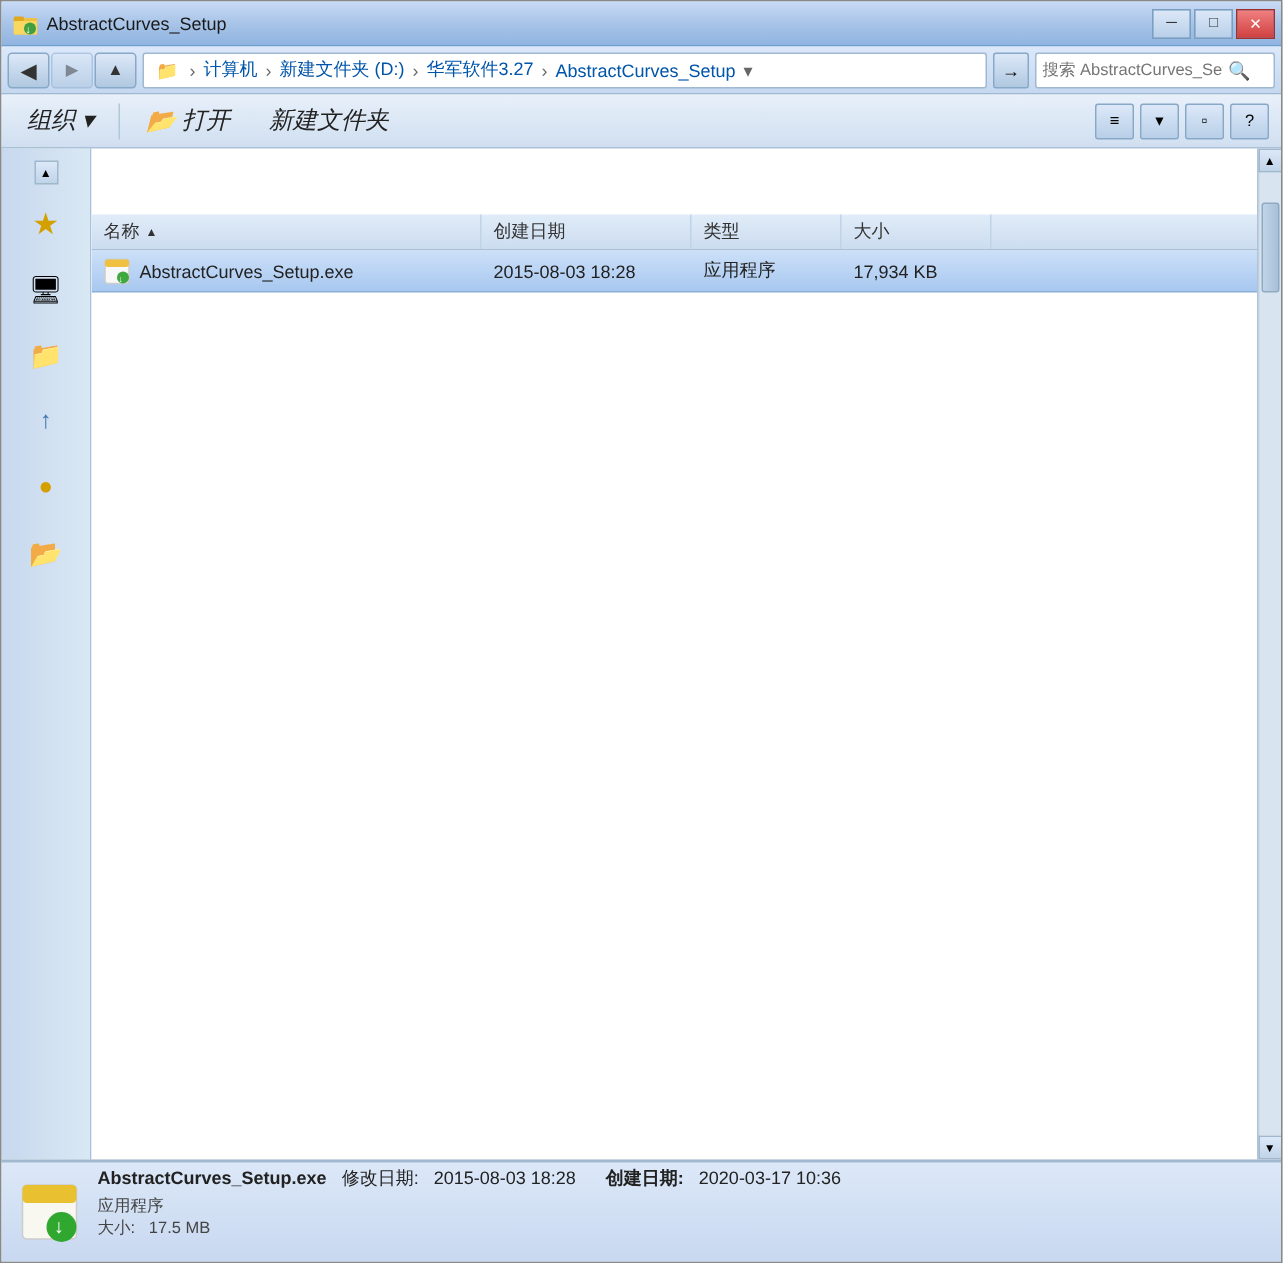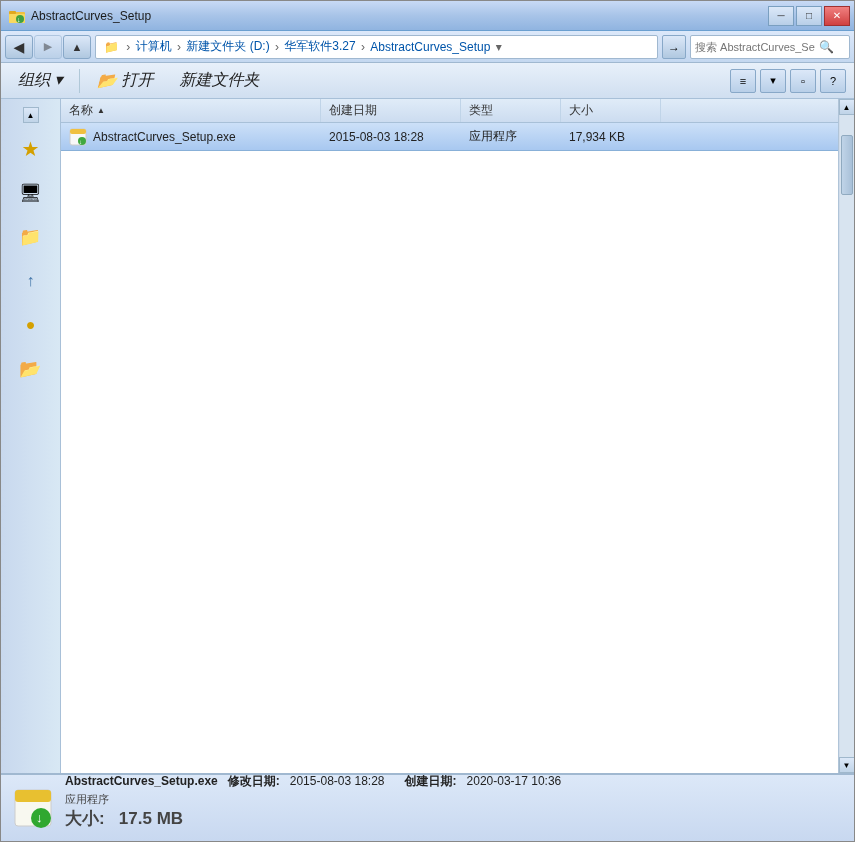--- a/index.html
+++ b/index.html
@@ -247,20 +247,21 @@
       overflow: hidden;
     }
     .file-header {
       height: 24px;
       background: linear-gradient(to bottom, #e0ecf8 0%, #ccdcf0 100%);
       border-bottom: 1px solid #a8c0d8;
       display: flex;
       align-items: center;
       font-size: 12px;
       color: #333;
+      margin-top: 44px;
     }
     .file-col {
       padding: 0 8px;
       height: 100%;
       display: flex;
       align-items: center;
       border-right: 1px solid #c0d4e8;
       cursor: pointer;
       user-select: none;
     }
@@ -322,24 +323,23 @@
     .status-info {
       flex: 1;
     }
     .status-filename {
       font-size: 12px;
       font-weight: bold;
       color: #222;
       margin-bottom: 2px;
     }
     .status-meta {
-      font-size: 17px;
+      font-size: 11px;
       color: #444;
       margin-bottom: 14px;
-      font-weight: bold;
     }
     .status-type {
       font-size: 11px;
       color: #444;
     }
     
     .file-list::-webkit-scrollbar { width: 16px; }
     .file-list::-webkit-scrollbar-track { background: #f0f0f0; }
     .file-list::-webkit-scrollbar-thumb { background: #b0c8d8; border: 2px solid #d0e0ec; }
     
@@ -539,21 +539,21 @@
         <rect x="2" y="2" width="36" height="12" rx="3" fill="#e8c030"></rect>
         <circle cx="28" cy="30" r="10" fill="#30a830"></circle>
         <text x="23" y="34" font-size="13" fill="white" font-weight="bold">↓</text>
       </svg>
     </div>
 
     <div class="status-info">
       <div class="status-filename">
         <span>AbstractCurves_Setup.exe</span>
         &nbsp;
-        <span style="font-weight:bold;">修改日期:</span>
+        <span style="font-weight:normal;">修改日期:</span>
         &nbsp;
         <span style="font-weight:normal;">2015-08-03 18:28</span>
         &nbsp;&nbsp;&nbsp;&nbsp;
         <span style="font-weight:bold;">创建日期:</span>
         &nbsp;
         <span style="font-weight:normal;">2020-03-17 10:36</span>
       </div>
       <div class="status-type">
         <span>应用程序</span>
       </div>

